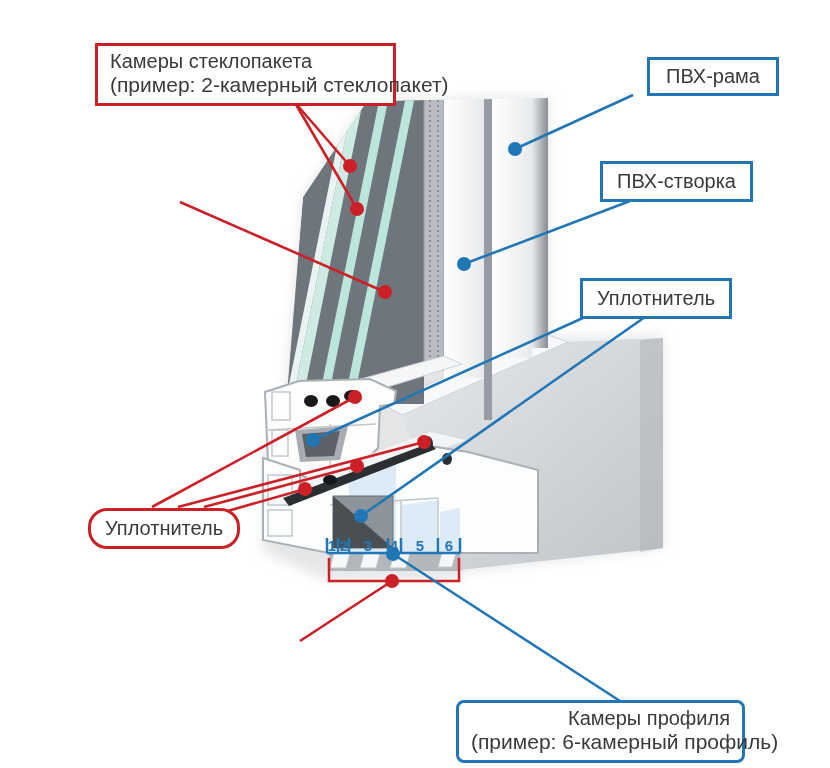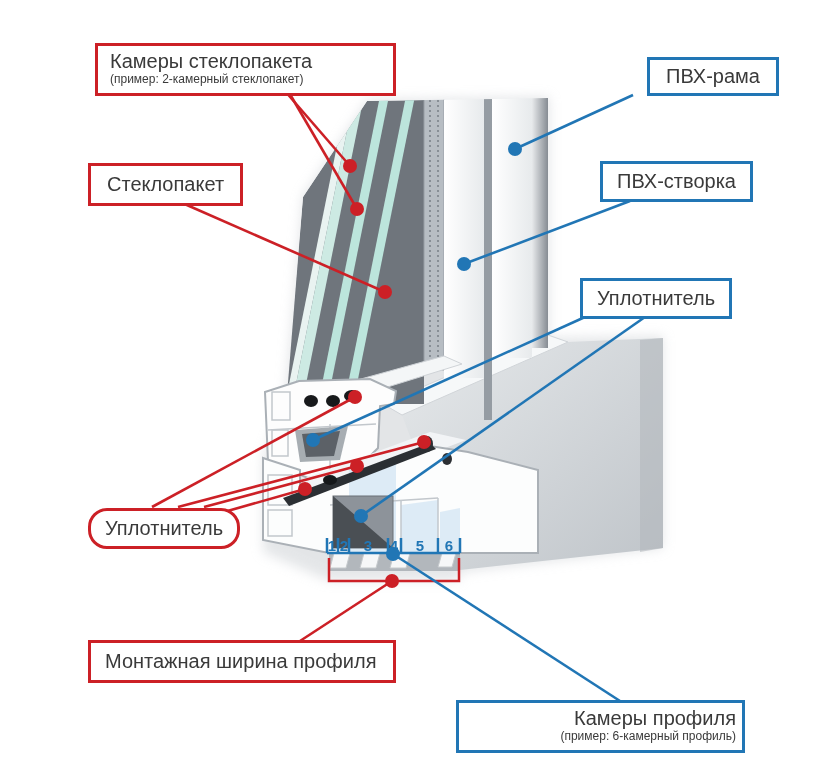--- a/index.html
+++ b/index.html
@@ -4,21 +4,21 @@
 <style>
   html,body{margin:0;padding:0;background:#ffffff;}
   .stage{position:relative;width:830px;height:768px;overflow:hidden;
          font-family:"Liberation Sans",sans-serif;background:#ffffff;}
   .stage svg{position:absolute;left:0;top:0;}
   .label{position:absolute;background:#ffffff;box-sizing:border-box;
          color:#3a3a3a;line-height:1.15;z-index:5;}
   .label.red{border:3px solid #cc2026;}
   .label.blue{border:3px solid #2176b5;}
   .label .l1{font-size:20px;white-space:nowrap;}
-  .label .l2{font-size:12px;white-space:nowrap;}
+  .label .l2{font-size:21px;white-space:nowrap;}
   .label.right{text-align:right;}
 </style>
 </head>
 <body>
 
 <div class="stage">
 
 <svg width="830" height="768" viewBox="0 0 830 768">
   <defs>
     <filter id="soft" x="-20%" y="-20%" width="140%" height="140%">
@@ -188,42 +188,36 @@
         <circle cx="361" cy="516" r="7"></circle>
     <circle cx="393" cy="554" r="7"></circle>
   </g>
 </svg>
 
 <div class="label red" style="left:95px;top:7px;width:301px;padding:4px 12px 6px;margin-top:36px;">
   <div class="l1">Камеры стеклопакета</div>
   <div class="l2">(пример: 2-камерный стеклопакет)</div>
 </div>
 
-<div class="label red" style="left:88px;top:163px;padding:7px 16px;">
-  <div class="l1">Стеклопакет</div>
-</div>
 
 <div class="label blue" style="left:616px;top:57px;padding:5px 16px;margin-left:31px;">
   <div class="l1">ПВХ-рама</div>
 </div>
 
 <div class="label blue" style="left:600px;top:161px;padding:6px 14px;">
   <div class="l1">ПВХ-створка</div>
 </div>
 
 <div class="label blue" style="left:580px;top:278px;padding:6px 14px;">
   <div class="l1">Уплотнитель</div>
 </div>
 
 <div class="label red" style="left:88px;top:508px;padding:6px 14px;border-radius:19px;">
   <div class="l1">Уплотнитель</div>
 </div>
 
-<div class="label red" style="left:88px;top:640px;width:308px;padding:7px 14px;">
-  <div class="l1">Монтажная ширина профиля</div>
-</div>
-
-<div class="label blue right" style="left:456px;top:700px;width:289px;padding:4px 6px 6px;">
+
+<div class="label blue right" style="left:456px;top:700px;width:289px;padding:4px 12px 6px;border-radius:8px;">
   <div class="l1">Камеры профиля</div>
   <div class="l2">(пример: 6-камерный профиль)</div>
 </div>
 
 </div>
 
 </body></html>

